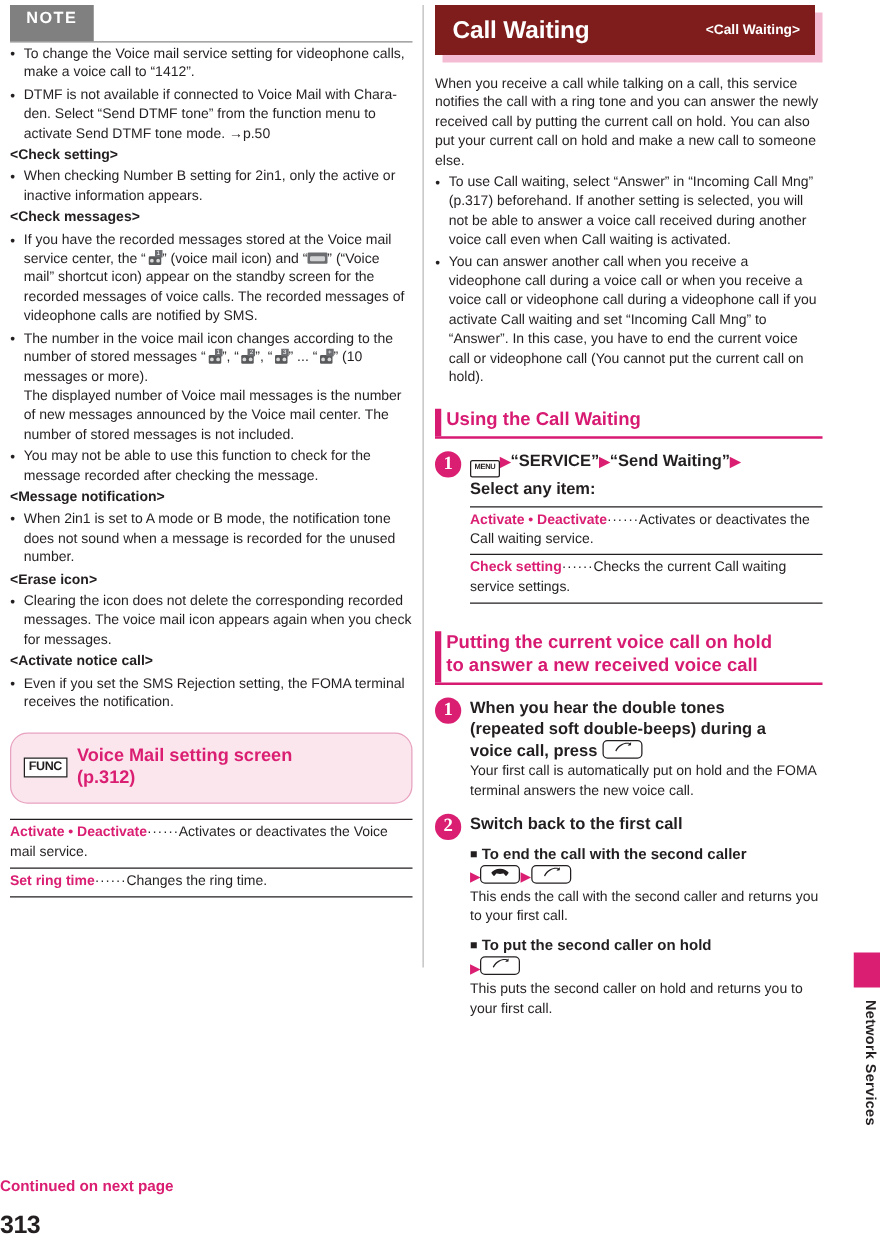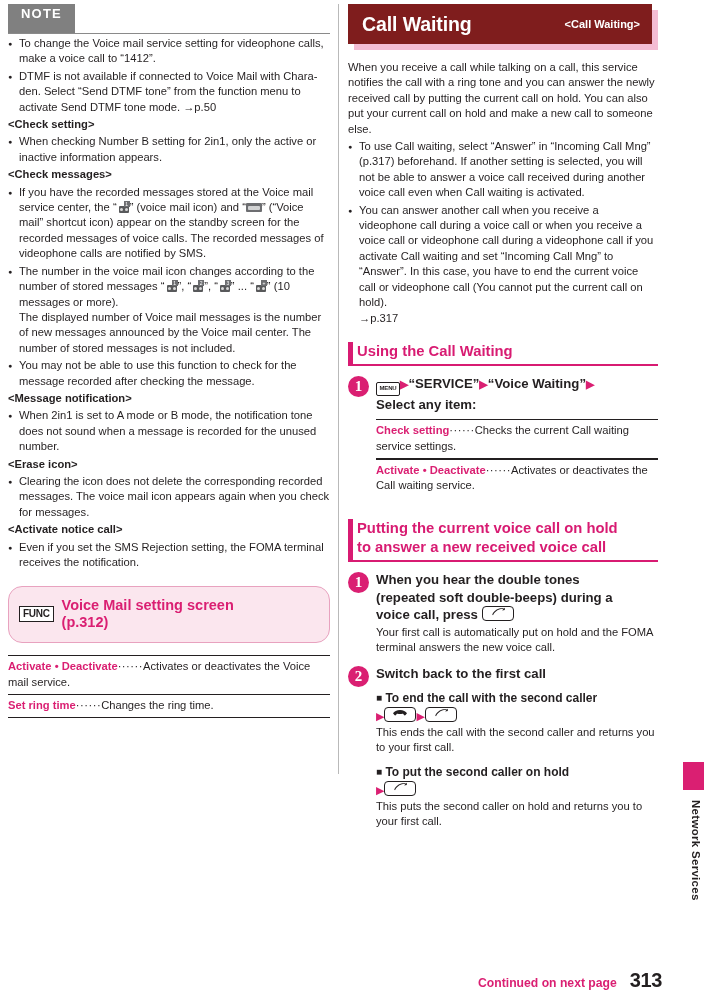--- a/index.html
+++ b/index.html
@@ -377,20 +377,21 @@
   .footer {
     position: absolute;
     left: 0;
     right: 0;
     bottom: 6px;
     display: flex;
     align-items: baseline;
     justify-content: flex-end;
     padding-right: 42px;
     gap: 13px;
+    flex-direction: column;
   }
   .footer-note {
     color: #da1f72;
     font-size: 12.2px;
     font-weight: bold;
   }
   .footer-page {
     font-size: 20px;
     font-weight: bold;
     color: #231f20;
@@ -473,42 +474,41 @@
         <div class="chapter-tag">&lt;Call Waiting&gt;</div>
       </div>
     </div>
 
     <div class="para">When you receive a call while talking on a call, this service notifies the call with a ring tone and you can answer the newly received call by putting the current call on hold. You can also put your current call on hold and make a new call to someone else.</div>
 
     <div class="txt">
       <div class="bullet-item">To use Call waiting, select “Answer” in “Incoming Call Mng” (p.317) beforehand. If another setting is selected, you will not be able to answer a voice call received during another voice call even when Call waiting is activated.</div>
       <div class="bullet-item">
         <span>You can answer another call when you receive a videophone call during a voice call or when you receive a voice call or videophone call during a videophone call if you activate Call waiting and set “Incoming Call Mng” to “Answer”. In this case, you have to end the current voice call or videophone call (You cannot put the current call on hold).</span>
-        <div class="arrow-ref">→p.317</div>
       </div>
     </div>
 
     <div class="section-head">
       <div class="section-head-text">Using the Call Waiting</div>
     </div>
     <div class="section-rule"></div>
 
     <div class="step">
       <div class="step-num">1</div>
       <div class="step-title">
-        <span class="key menu">MENU</span><span class="tri">▶</span><span>“SERVICE”</span><span class="tri">▶</span><span>“Voice Waiting”</span><span class="tri">▶</span>
+        <span class="key menu">MENU</span><span class="tri">▶</span><span>“SERVICE”</span><span class="tri">▶</span><span>“Send Waiting”</span><span class="tri">▶</span>
         <div>Select any item:</div>
       </div>
 
       <div style="margin-top:6px;">
+        <div class="defrow">
+          <span class="defterm">Activate • Deactivate</span><span class="dots">······</span><span>Activates or deactivates the Call waiting service.</span>
+        </div>
         <div class="defrow last">
           <span class="defterm">Check setting</span><span class="dots">······</span><span>Checks the current Call waiting service settings.</span>
-        </div>
-        <div class="defrow">
-          <span class="defterm">Activate • Deactivate</span><span class="dots">······</span><span>Activates or deactivates the Call waiting service.</span>
         </div>
       </div>
     </div>
 
     <div class="section-head" style="margin-top:22px;">
       <div class="section-head-text">Putting the current voice call on hold</div>
       <div class="section-head-text">to answer a new received voice call</div>
     </div>
     <div class="section-rule"></div>
 

